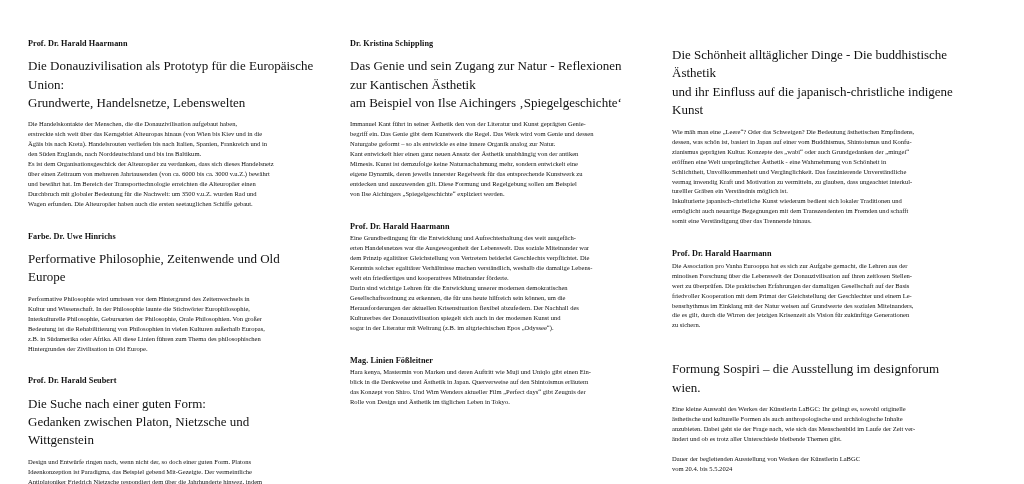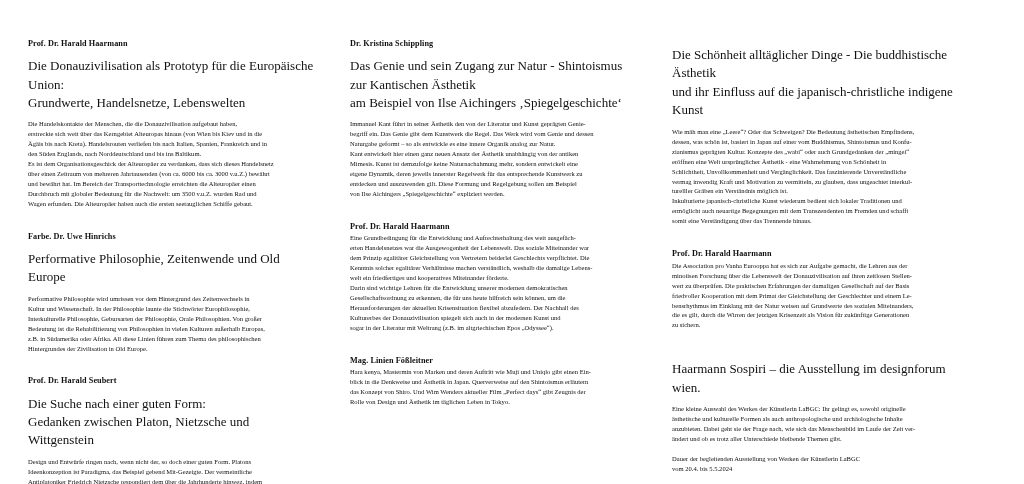--- a/index.html
+++ b/index.html
@@ -103,21 +103,21 @@
 entspricht den anderen Therapieformen in der Einsicht, dass Ethik und Ästhetik das Selbe
 seien. Im Vortrag wird diesen Spuren in einem eigenen Gedanken nachgegangen.
 Mitzuhören sind auch Walter Benjamin mit  seiner „Erkenntniskritischen Vorrede“ des
 Trauerspielbuchs und das sogenannte „Älteste Systemprogramm“ des Deutschen Idealismus.</p>
       </div>
     </div>
 
     <div class="column">
       <div class="entry">
         <h3 class="entry-title">Dr. Kristina Schippling</h3>
-        <p class="entry-subtitle">Das Genie und sein Zugang zur Natur - Shintoismus zur Kantischen Ästhetik
+        <p class="entry-subtitle">Das Genie und sein Zugang zur Natur - Reflexionen zur Kantischen Ästhetik
 am Beispiel von Ilse Aichingers ‚Spiegelgeschichte‘</p>
         <p class="entry-body">Immanuel Kant führt in seiner Ästhetik den von der Literatur und Kunst geprägten Genie-
 begriff ein. Das Genie gibt dem Kunstwerk die Regel. Das Werk wird vom Genie und dessen
 Naturgabe geformt – so als entwickle es eine innere Organik analog zur Natur.
 Kant entwickelt hier einen ganz neuen Ansatz der Ästhetik  unabhängig von der antiken
 Mimesis.  Kunst ist demzufolge keine Naturnachahmung mehr, sondern entwickelt eine
 eigene Dynamik, deren jeweils innerster Regelwerk für das entsprechende Kunstwerk zu
 entdecken und auszuwenden gilt. Diese Formung und Regelgebung sollen am Beispiel
 von Ilse Aichingers „Spiegelgeschichte“ expliziert werden.</p>
       </div>
@@ -166,21 +166,21 @@
         <p class="entry-body">Die Association pro Vanha Eurooppa hat es sich zur Aufgabe gemacht, die Lehren aus der
 minoiisen Forschung über die Lebenswelt der Donauzivilisation auf ihren zeitlosen Stellen-
 wert zu überprüfen. Die praktischen Erfahrungen der damaligen Gesellschaft auf der Basis
 friedvoller Kooperation mit dem Primat der Gleichstellung der Geschlechter und einem Le-
 bensrhythmus im Einklang mit der Natur weisen auf Grundwerte des sozialen Miteinanders,
 die es gilt, durch die Wirren der jetzigen Krisenzeit als Vision für zukünftige Generationen
 zu sichern.</p>
       </div>
       <div class="spacer-lg"></div>
       <div class="entry">
-        <p class="entry-subtitle">Haarmann Sospiri – die Ausstellung im designforum wien.</p>
+        <p class="entry-subtitle">Formung Sospiri – die Ausstellung im designforum wien.</p>
         <p class="entry-body">Eine kleine Auswahl des Werkes der Künstlerin LaBGC: Ihr gelingt es, sowohl originelle
 ästhetische und kulturelle Formen als auch anthropologische und archäologische Inhalte
 anzubieten. Dabei geht sie der Frage nach, wie sich das Menschenbild im Laufe der Zeit ver-
 ändert und ob es trotz aller Unterschiede bleibende Themen gibt.
 
 Dauer der begleitenden Ausstellung von Werken der Künstlerin LaBGC
 vom 20.4. bis 5.5.2024</p>
       </div>
     </div>
 

